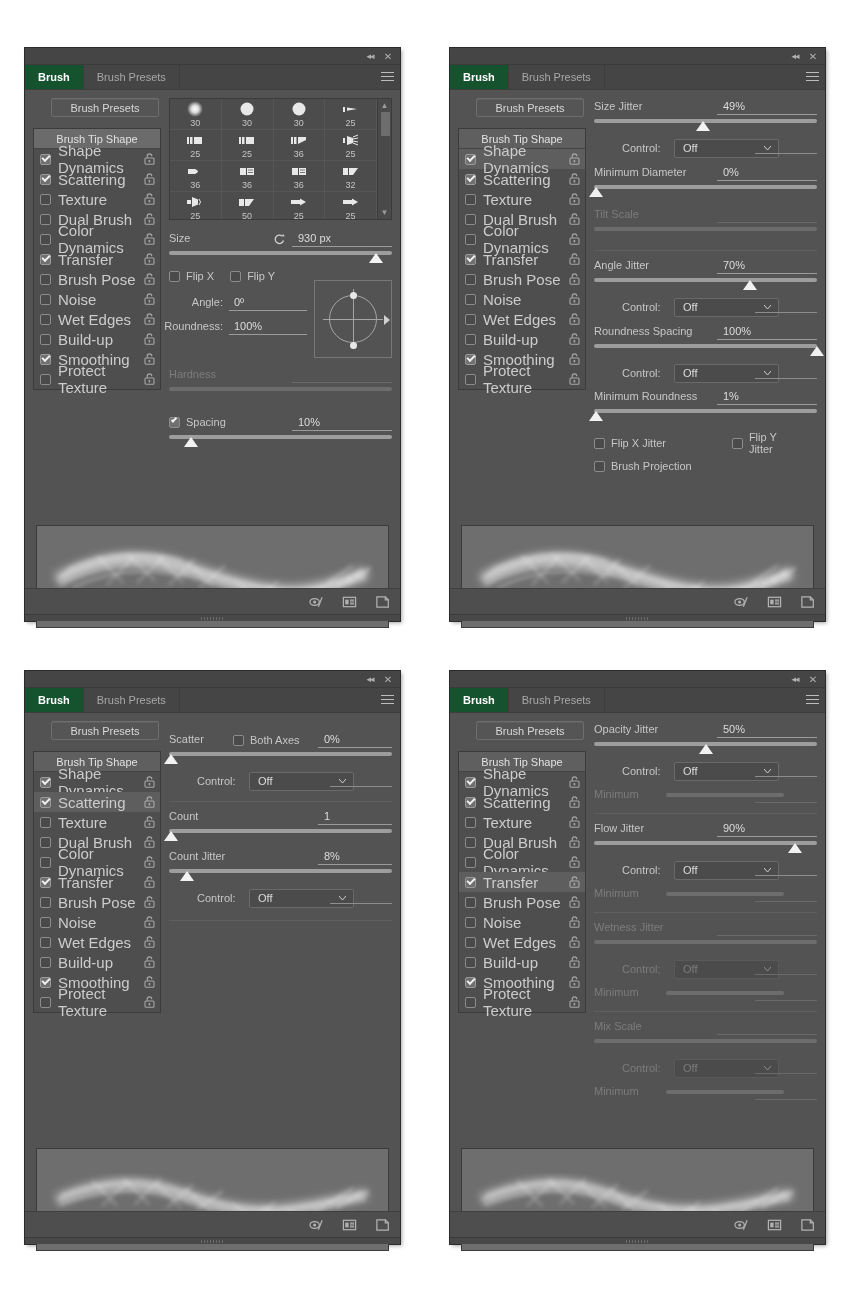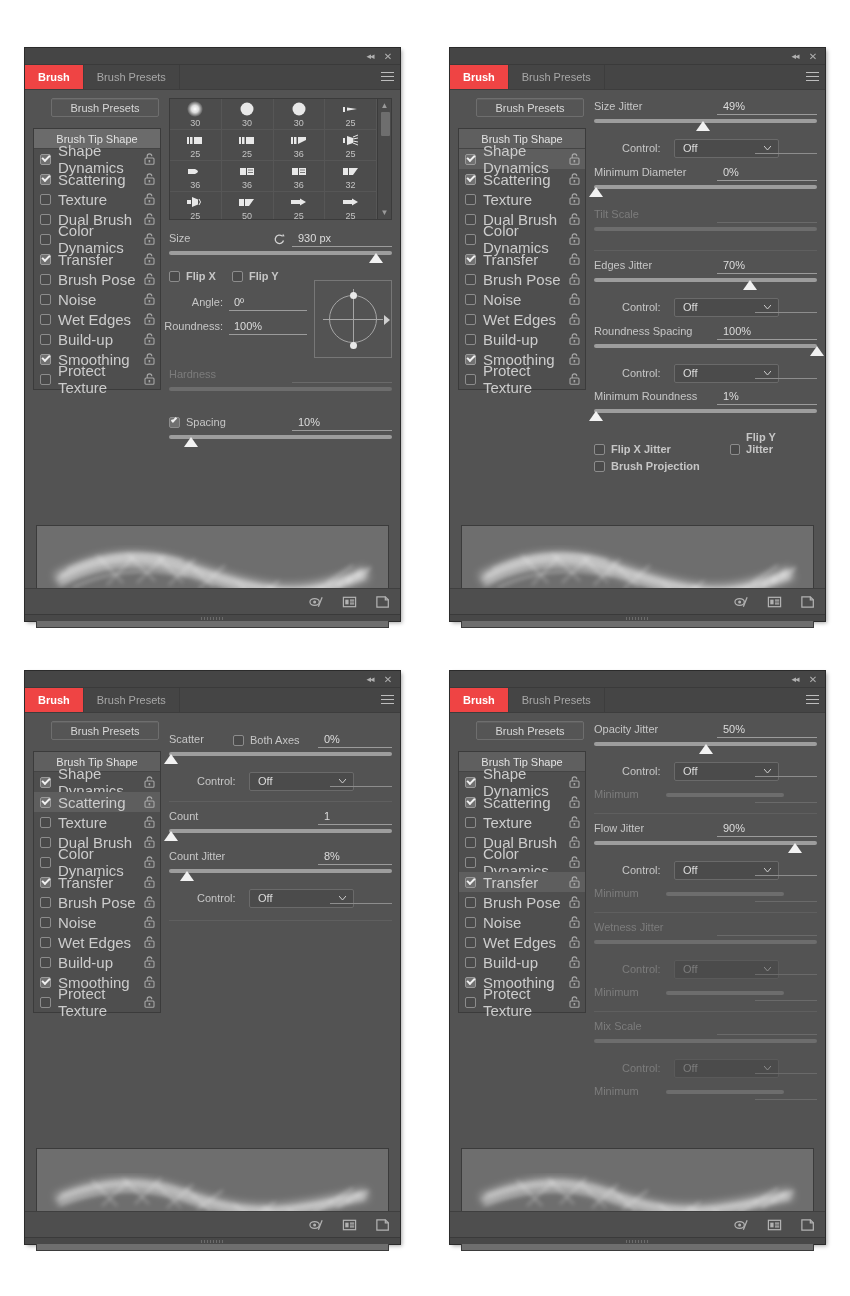--- a/index.html
+++ b/index.html
@@ -43,21 +43,21 @@
     border-bottom: 1px solid #3d3d3d;
   }
   .tab {
     padding: 0 13px;
     display: flex; align-items: center;
     font-size: 11px; color: #a8a8a8;
     cursor: pointer; user-select: none;
     border-right: 1px solid #3d3d3d;
   }
   .tab.active {
-    background: #ef4444; color: #ffffff; font-weight: bold;
+    background: #14532d; color: #ffffff; font-weight: bold;
   }
   .hamburger {
     position: absolute; right: 6px; top: 50%; transform: translateY(-50%);
     width: 13px; height: 10px; cursor: pointer;
   }
   .hamburger i {
     display: block; height: 1px; background: #bdbdbd; margin-bottom: 3px;
   }
 
   .panel-body { position: relative; padding: 0; }
@@ -205,21 +205,21 @@
     background: #6d6d6d; border-radius: 2px;
   }
   .minrow .mval {
     position: absolute; right: 0; top: 0; width: 62px; height: 15px;
     border-bottom: 1px solid #6a6a6a;
   }
 
   .divider { height: 1px; background: #464646; border-top: 1px solid #5f5f5f; margin-top: 10px; }
 
   
-  .cbrow { display: flex; align-items: flex-end; margin-top: 10px; font-weight: bold; }
+  .cbrow { display: flex; align-items: center; margin-top: 10px; }
   .cbrow .cbx {
     width: 11px; height: 11px; border: 1px solid #8c8c8c; border-radius: 2px;
     background: #4a4a4a; margin-right: 6px; position: relative; cursor: pointer;
   }
   .cbrow .cbl { font-size: 11px; color: #c6c6c6; margin-right: 16px; }
 
   
   .arblock { position: relative; height: 96px; margin-top: 6px; }
   .arblock .flips { position: absolute; left: 0; top: 0; display: flex; align-items: center; }
   .arblock .anglerow { position: absolute; left: 0; top: 26px; width: 140px; height: 16px; }
@@ -932,21 +932,21 @@
           <div class="name dim">Tilt Scale</div>
           <div class="val dim"></div>
         </div>
         <div class="slider">
           <div class="track dim"></div>
         </div>
 
         <div class="divider"></div>
 
         <div class="fld" style="margin-top:8px;">
-          <div class="name">Edges Jitter</div>
+          <div class="name">Angle Jitter</div>
           <div class="val">70%</div>
         </div>
         <div class="slider">
           <div class="track"></div>
           <div class="knob" style="left:70%"></div>
         </div>
         <div class="ctrlrow">
           <div class="clabel">Control:</div>
           <div class="sel">
             <span>Off</span>

